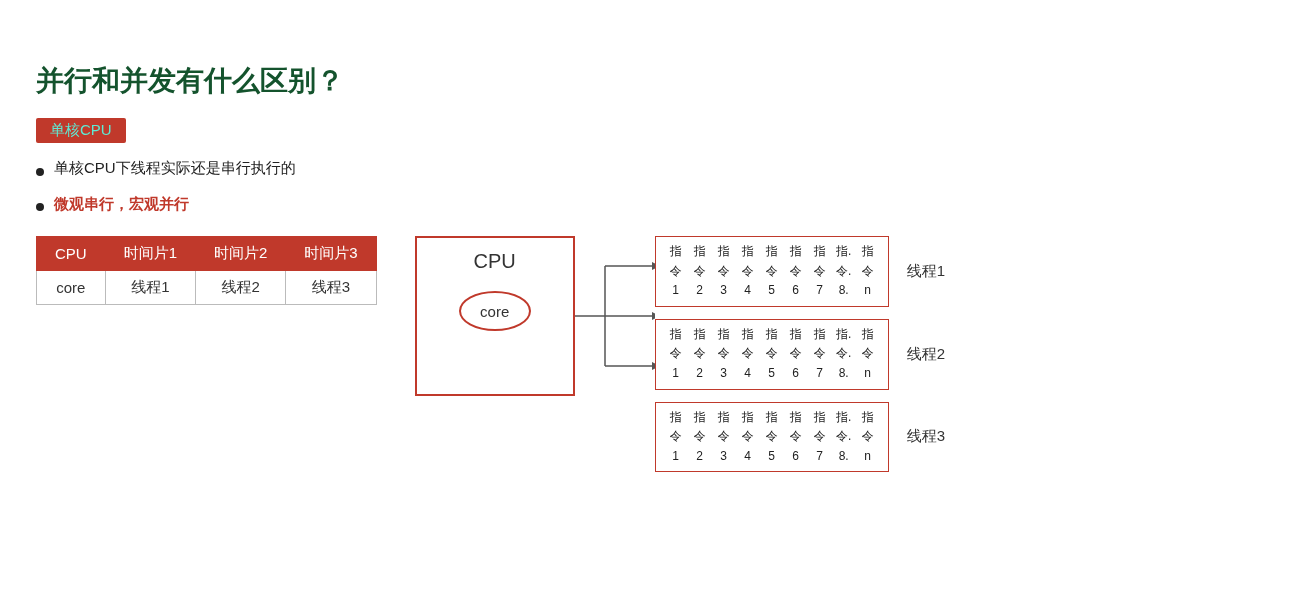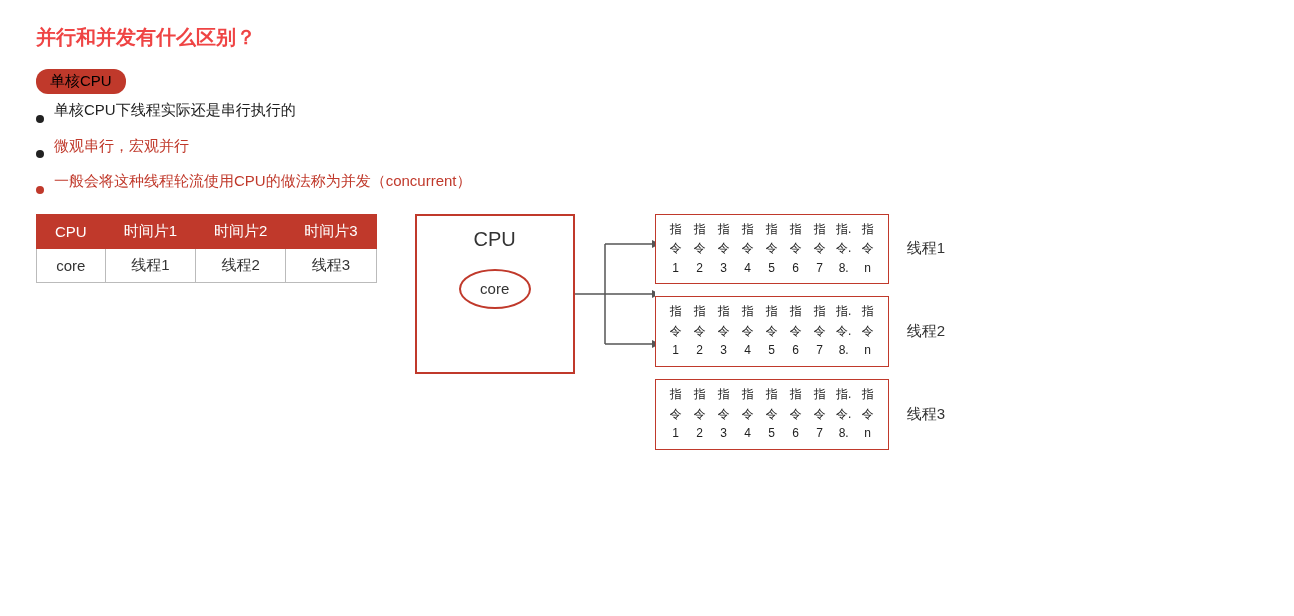--- a/index.html
+++ b/index.html
@@ -6,58 +6,60 @@
     body {
       font-family: "Microsoft YaHei", "微软雅黑", Arial, sans-serif;
       background: #fff;
       color: #222;
       width: 1294px;
       min-height: 616px;
       padding: 24px 36px 24px 36px;
       font-size: 15px;
     }
     .page-title {
-      color: #ef4444;
-      font-size: 20px;
+      color: #14532d;
+      font-size: 28px;
       font-weight: bold;
       margin-bottom: 18px;
+      margin-top: 38px;
     }
     .badge {
       display: inline-block;
       background: #c0392b;
-      color: #000000;
+      color: #5eead4;
       padding: 3px 14px;
-      border-radius: 12px;
-      font-size: 15px;
-      margin-bottom: 3px;
+      border-radius: 2px;
+      font-size: 15px;
+      margin-bottom: 12px;
     }
     .bullet-list {
       list-style: none;
       margin-bottom: 8px;
     }
     .bullet-list li {
       display: flex;
-      align-items: flex-end;
+      align-items: center;
       margin-bottom: 10px;
       line-height: 1.7;
     }
     .bullet-dot {
       width: 8px;
       height: 8px;
       border-radius: 50%;
       background: #222;
       margin-top: 8px;
       margin-right: 10px;
       flex-shrink: 0;
     }
     .bullet-dot.red {
       background: #c0392b;
     }
     .highlight-red {
       color: #c0392b;
+      font-weight: bold;
     }
     .main-content {
       display: flex;
       align-items: flex-start;
       gap: 18px;
       margin-top: 10px;
     }
     
     .cpu-table {
       border-collapse: collapse;
@@ -166,24 +168,20 @@
   <div class="badge">单核CPU</div>
 
   <ul class="bullet-list">
     <li>
       <span class="bullet-dot"></span>
       <span>单核CPU下线程实际还是串行执行的</span>
     </li>
     <li>
       <span class="bullet-dot"></span>
         <span class="highlight-red">微观串行，宏观并行</span>
-    </li>
-    <li>
-      <span class="bullet-dot red"></span>
-      <span class="highlight-red">一般会将这种线程轮流使用CPU的做法称为并发（concurrent）</span>
     </li>
   </ul>
 
   <div class="main-content">
 
     <div style="margin-top:10px;">
       <table class="cpu-table">
         <thead>
           <tr>
             <th>CPU</th>

